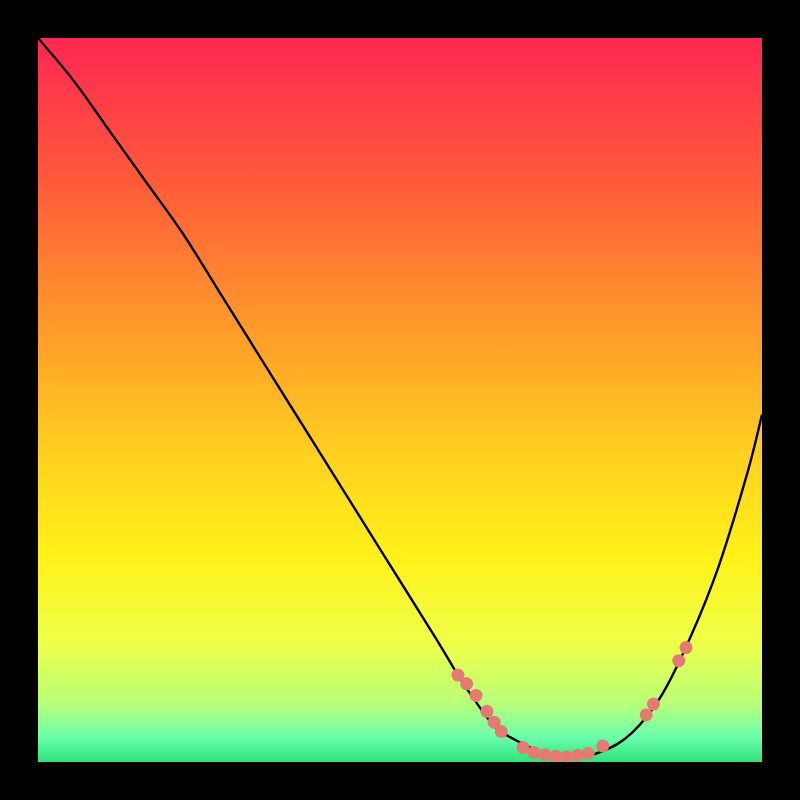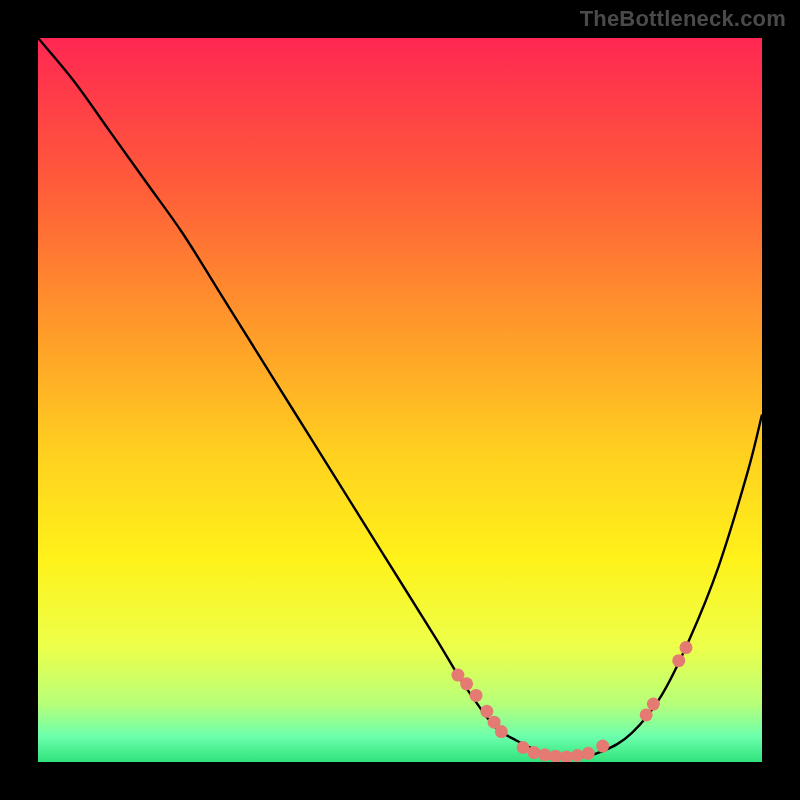--- a/index.html
+++ b/index.html
@@ -41,21 +41,20 @@
     font-weight: 600;
     letter-spacing: 0.2px;
     user-select: none;
   }
 </style>
 </head>
 <body>
 
 <div class="frame">
 
-  <div class="watermark">TheBottleneck.com</div>
 
   <div class="plot-area">
     <svg class="plot-svg" viewBox="0 0 724 724">
       <defs>
         <linearGradient id="bg-grad" x1="0" y1="0" x2="0" y2="1">
             <stop offset="0%" stop-color="#ff2752"></stop>
             <stop offset="20%" stop-color="#ff5b3a"></stop>
             <stop offset="40%" stop-color="#ff9a2a"></stop>
             <stop offset="57.99999999999999%" stop-color="#ffd21f"></stop>
             <stop offset="72%" stop-color="#fff21a"></stop>

